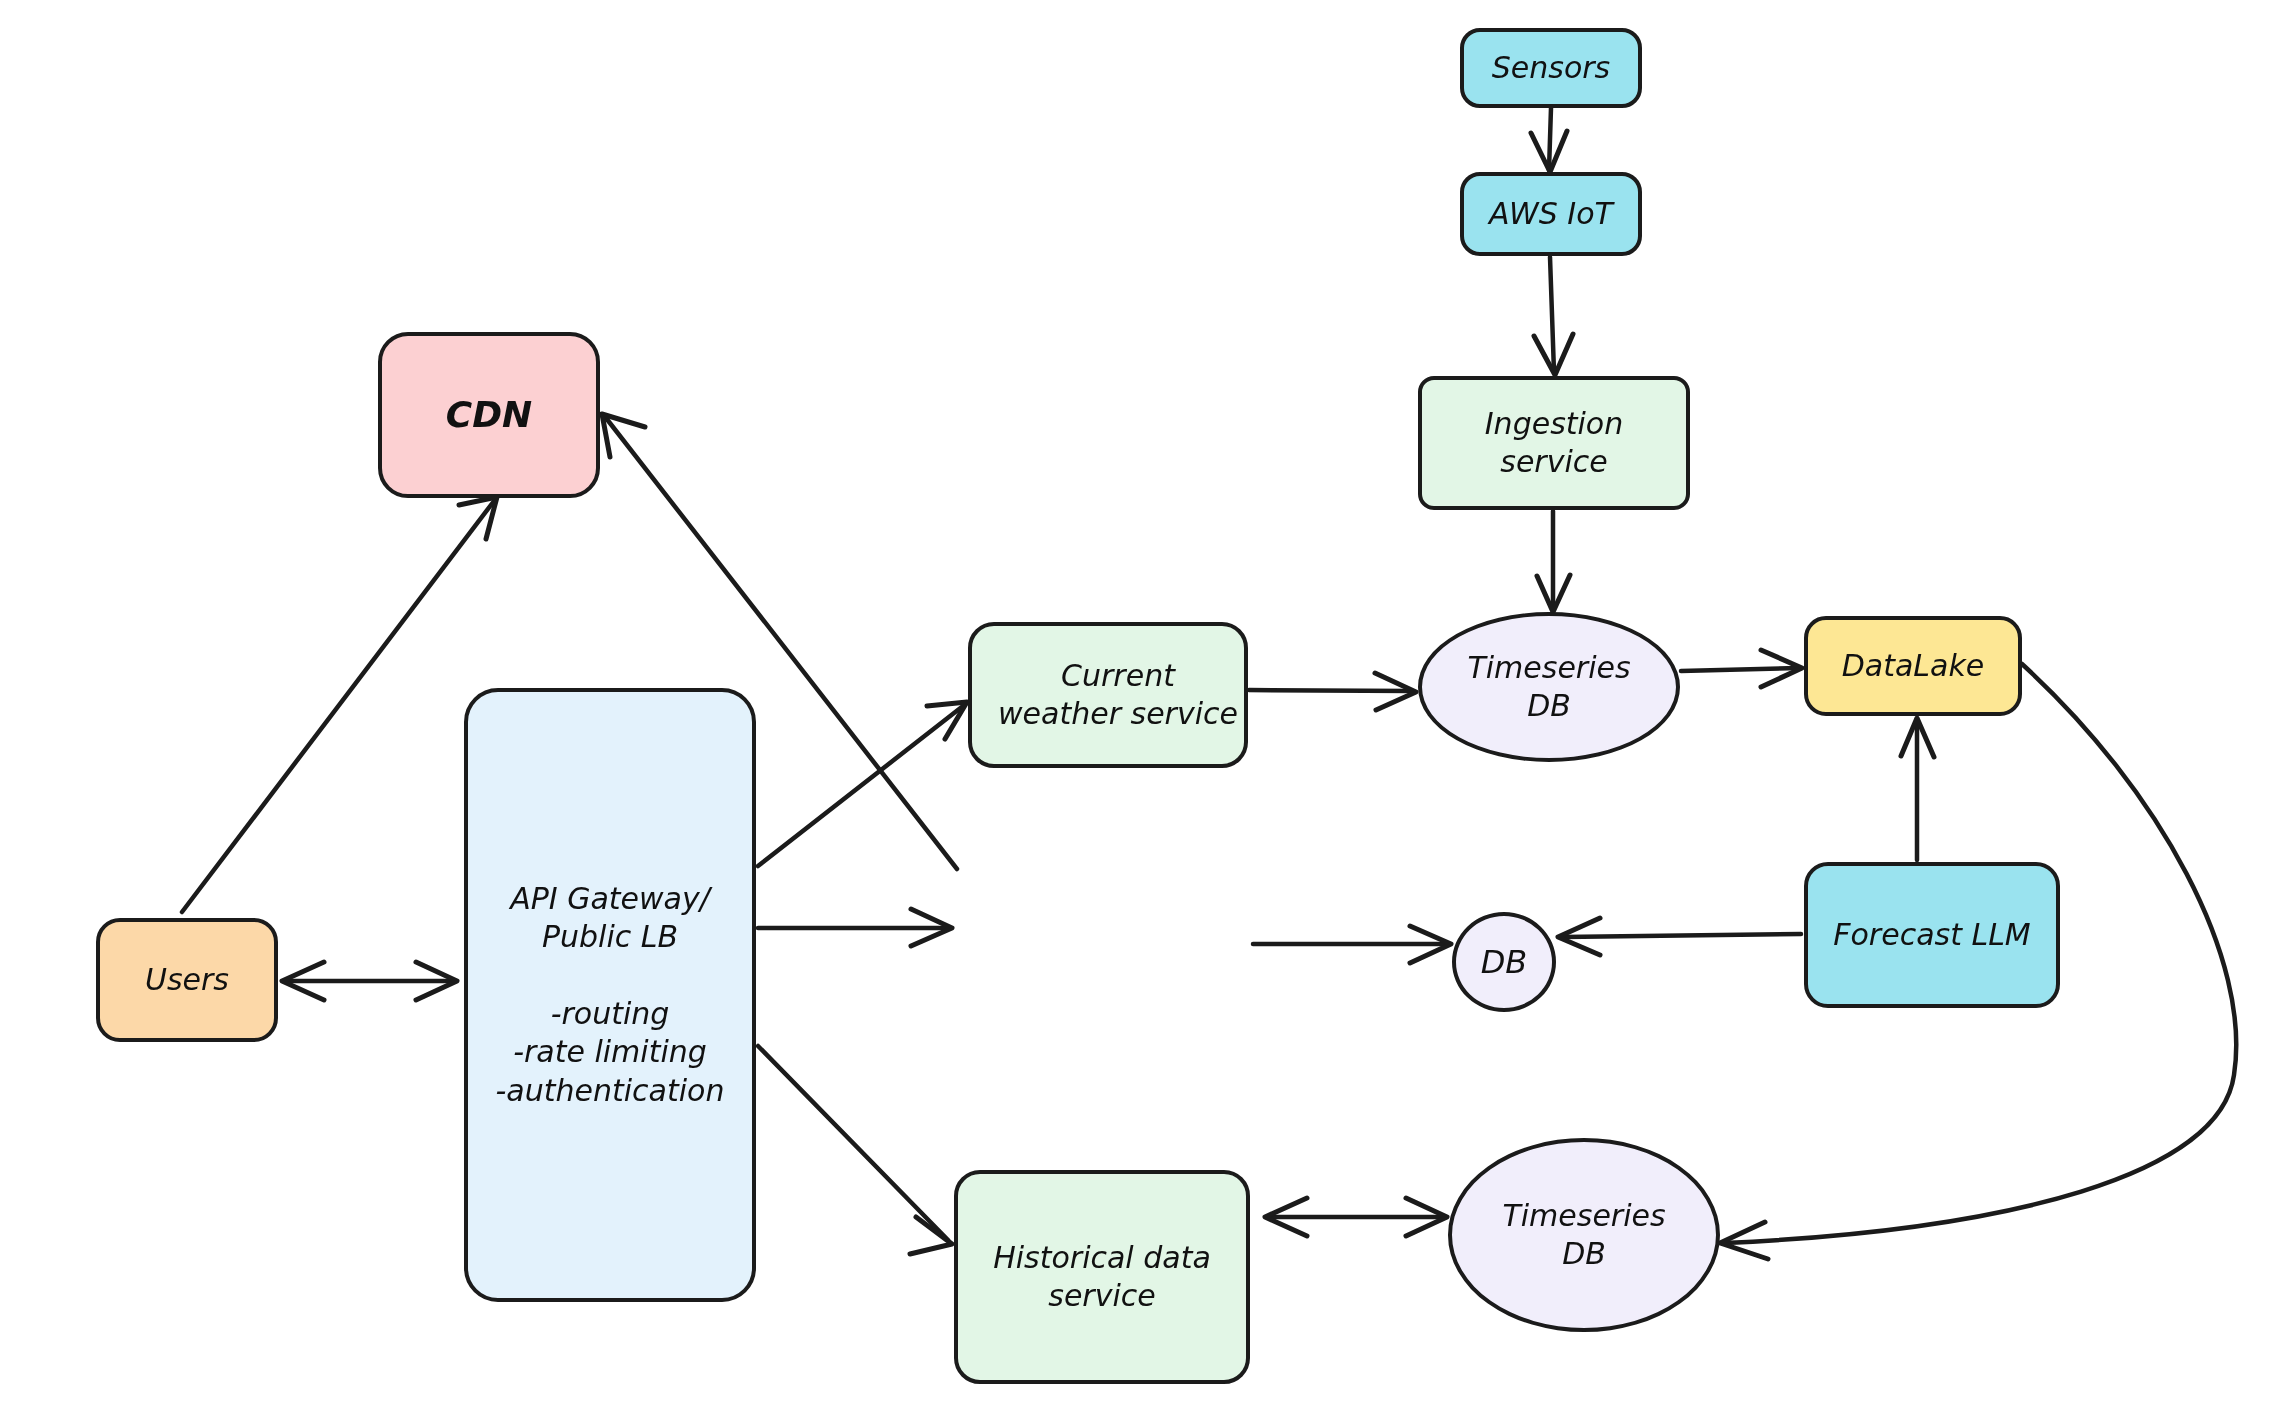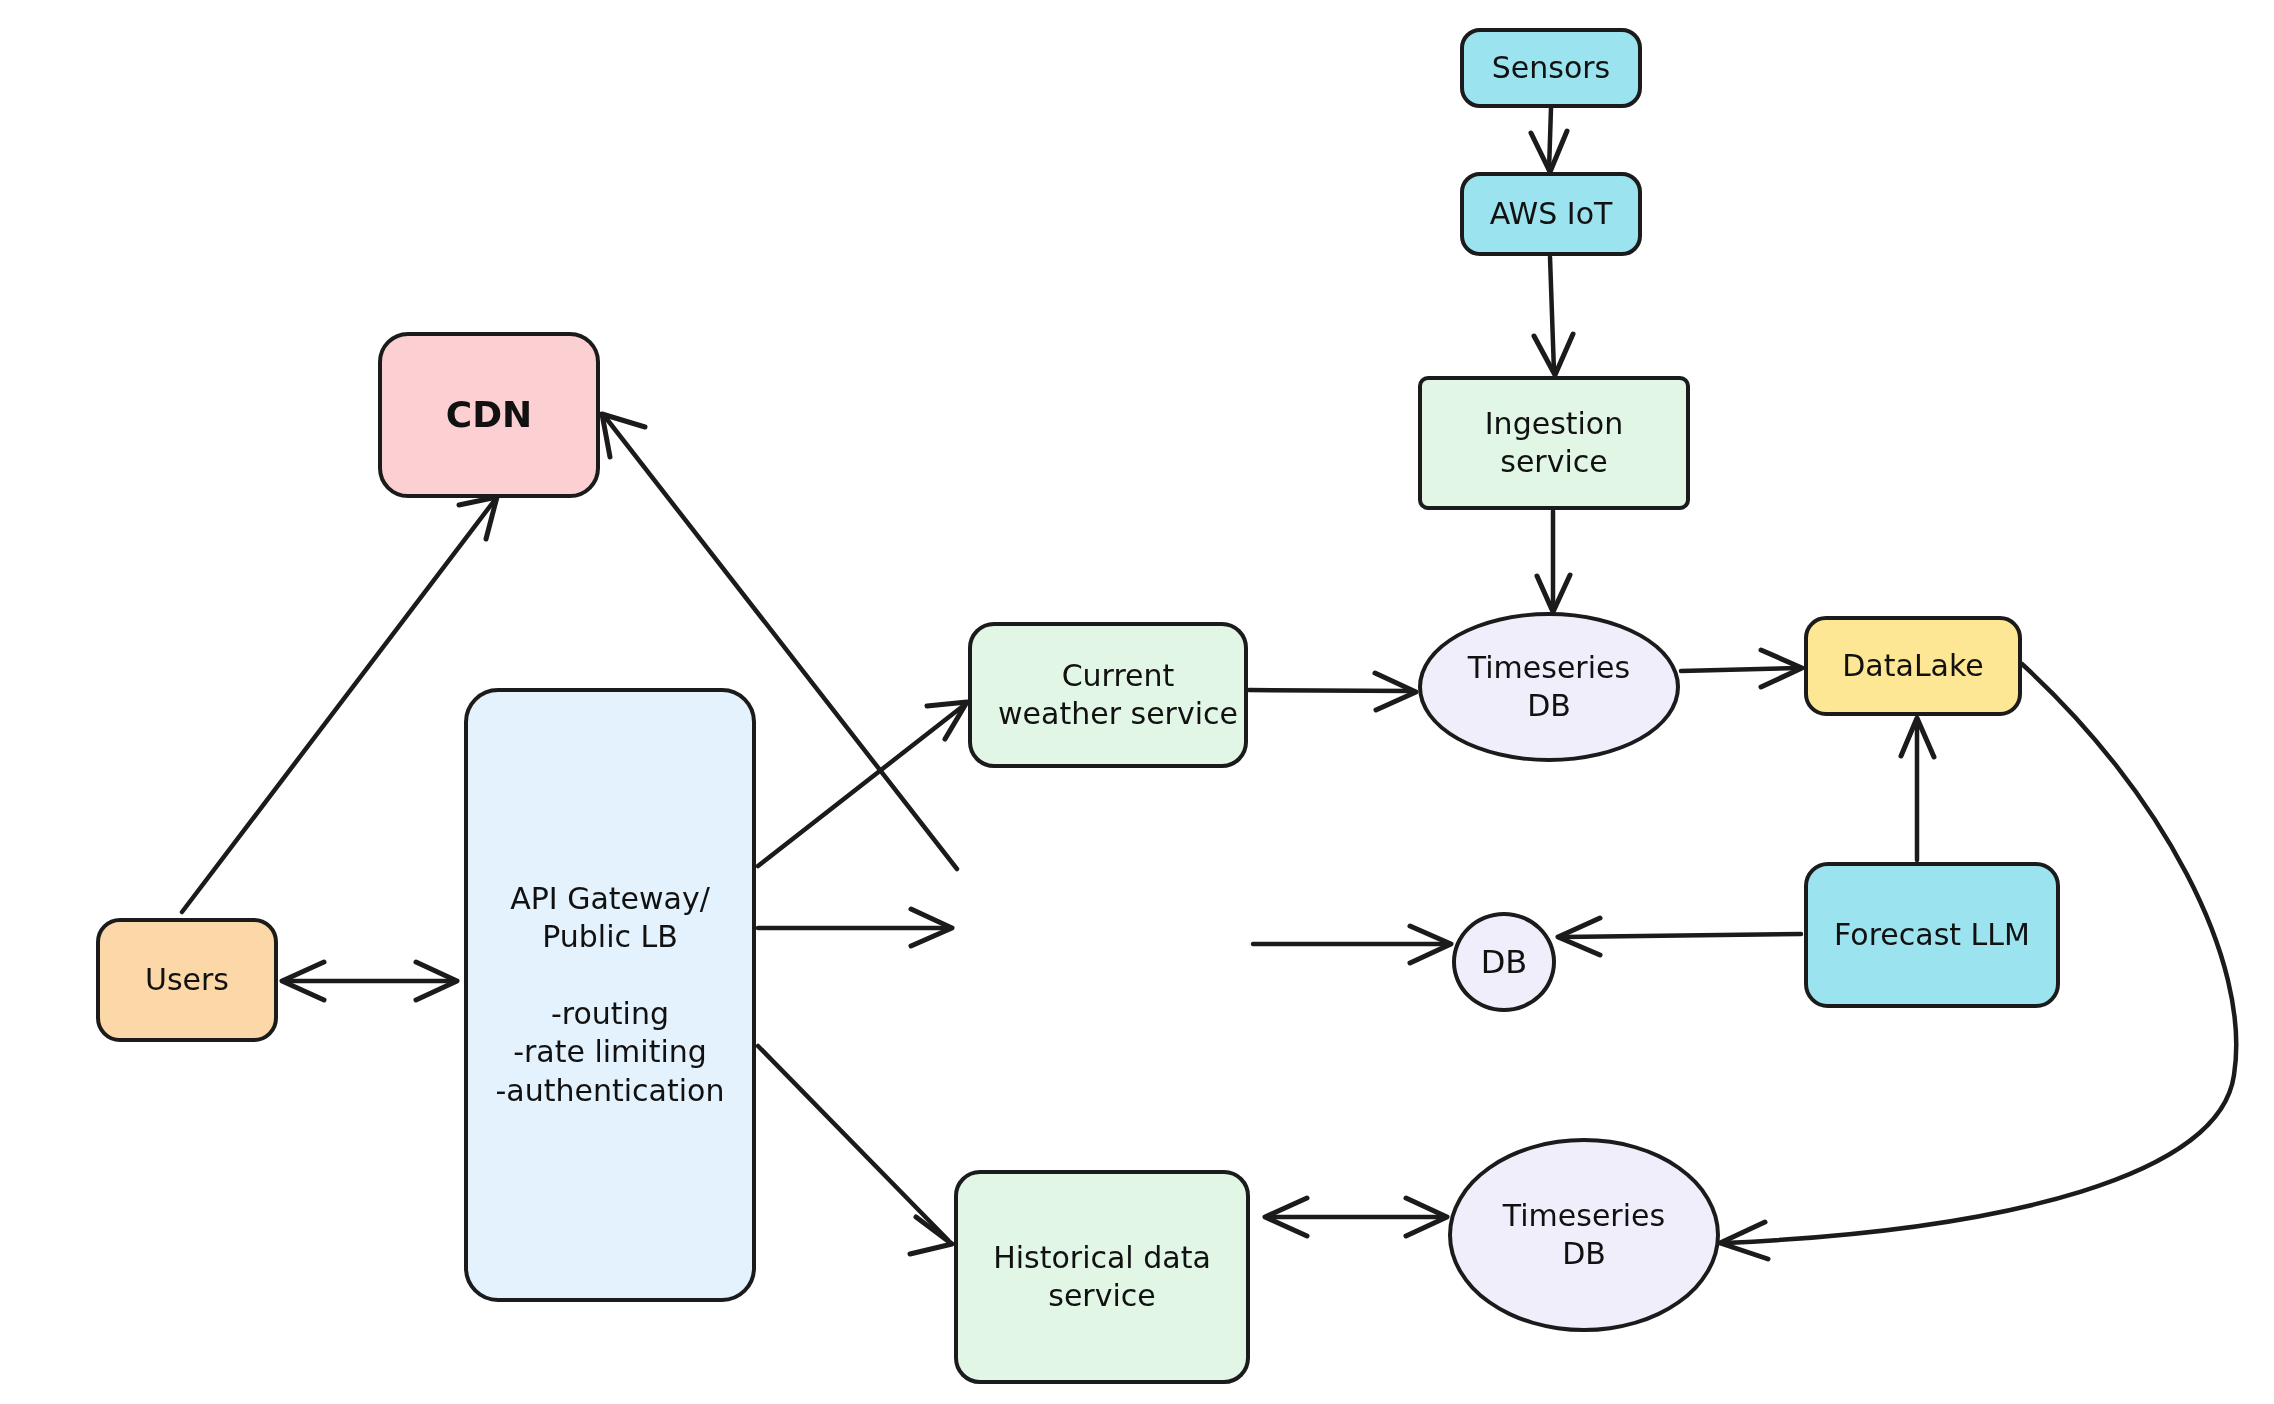--- a/index.html
+++ b/index.html
@@ -1,26 +1,26 @@
 <!DOCTYPE html>
 <html><head>
 <meta charset="utf-8">
 <style>
   html,body{margin:0;padding:0;background:#ffffff;}
   body{width:2274px;height:1404px;overflow:hidden;font-family:"DejaVu Sans",sans-serif;}
   #canvas{position:relative;width:2274px;height:1404px;background:#ffffff;}
   #edges{position:absolute;left:0;top:0;width:2274px;height:1404px;}
   .node{position:absolute;box-sizing:border-box;display:flex;align-items:center;justify-content:center;
         text-align:center;color:#111111;border:4px solid #1b1b1b;}
-  .node .lbl{display:block;line-height:1.28;padding:0 6px;white-space:pre-line;}
+  .node .lbl{display:block;line-height:1.28;padding:0 6px;white-space:pre-line;font-style:italic;}
   .rect{border-radius:26px;}
   .ell{border-radius:50%;}
   .n-sensors{left:1460px;top:28px;width:182px;height:80px;background:#9ae3ef;border-radius:20px;font-size:30px;}
   .n-awsiot{left:1460px;top:172px;width:182px;height:84px;background:#9ae3ef;border-radius:20px;font-size:30px;}
-  .n-ingestion{left:1418px;top:376px;width:272px;height:134px;background:#e2f6e6;border-radius:10px;font-size:30px;}
+  .n-ingestion{left:1418px;top:376px;width:272px;height:134px;background:#e2f6e6;border-radius:16px;font-size:30px;}
   .n-tsdb-top{left:1418px;top:612px;width:262px;height:150px;background:#f1eefb;font-size:30px;}
   .n-datalake{left:1804px;top:616px;width:218px;height:100px;background:#fde794;border-radius:22px;font-size:30px;}
   .n-llm{left:1804px;top:862px;width:256px;height:146px;background:#9ae3ef;border-radius:24px;font-size:30px;}
   .n-cdn{left:378px;top:332px;width:222px;height:166px;background:#fcd0d2;border-radius:30px;font-size:36px;font-weight:600;}
   .n-apigw{left:464px;top:688px;width:292px;height:614px;background:#e3f2fc;border-radius:34px;font-size:30px;}
   .n-users{left:96px;top:918px;width:182px;height:124px;background:#fcd8a8;border-radius:24px;font-size:30px;}
   .n-current{left:968px;top:622px;width:280px;height:146px;background:#e2f6e6;border-radius:26px;font-size:30px;padding-left:20px;}
   .n-forecast{left:954px;top:872px;width:296px;height:150px;background:#e2f6e6;border-radius:26px;font-size:30px;}
   .n-db{left:1452px;top:912px;width:104px;height:100px;background:#f1eefb;font-size:32px;}
   .n-hist{left:954px;top:1142px;width:296px;height:214px;background:#e2f6e6;border-radius:26px;font-size:30px;margin-top:28px;}

